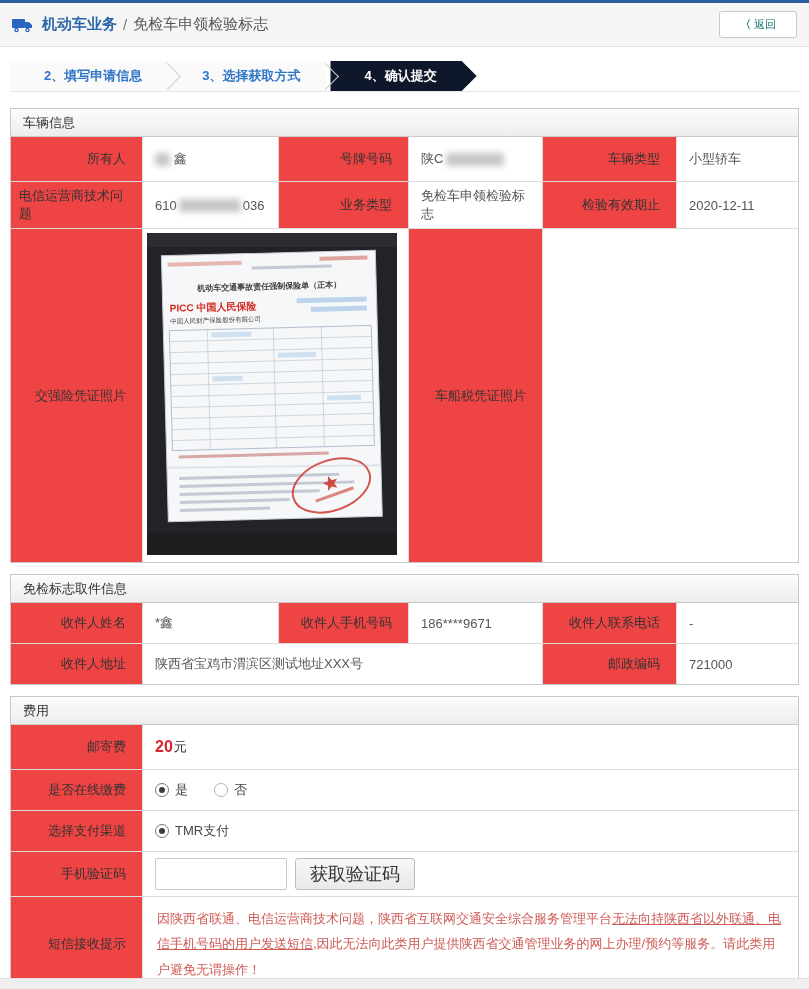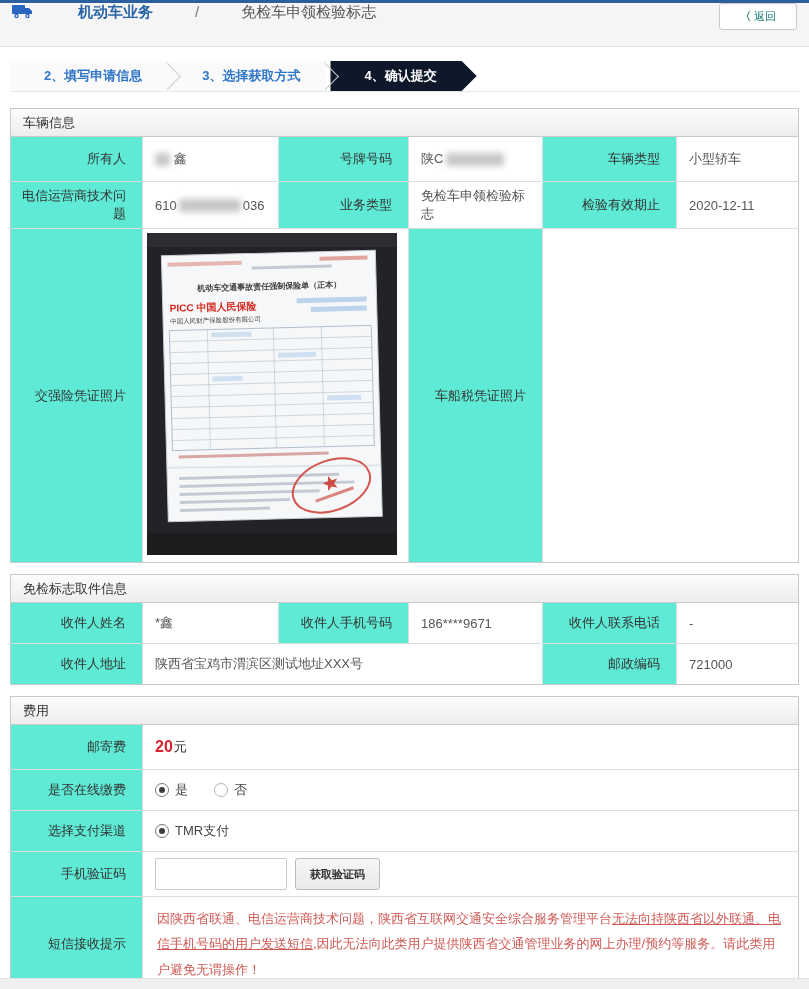--- a/index.html
+++ b/index.html
@@ -1,21 +1,21 @@
 <!DOCTYPE html>
 <html><head>
 <meta charset="utf-8">
 <style>
   * { margin:0; padding:0; box-sizing:border-box; }
   html,body { width:809px; height:989px; overflow:hidden; background:#fff;
     font-family:"Liberation Sans","DejaVu Sans",sans-serif; font-size:13px; color:#333; }
   .topline { height:3px; background:#2b5f9e; }
   
   .hdr { height:44px; background:#f5f5f5; border-bottom:1px solid #e3e3e3;
-    display:flex; align-items:flex-start; padding:0 12px;gap:36px; }
+    display:flex; align-items:center; padding:0 12px; }
   .hdr .truck { margin-right:8px; display:inline-flex; }
   .hdr .mod { color:#2a65a8; font-weight:bold; font-size:15px; }
   .hdr .sep { color:#777; font-size:15px; margin:0 6px; }
   .hdr .pg  { color:#555; font-size:15px; }
   .btn-back { margin-left:auto; background:#fff; border:1px solid #c9c9c9; border-radius:3px;
     padding:5px 20px; font-size:11px; color:#0f766e; cursor:pointer; }
   .btn-back b { font-family:"DejaVu Sans",sans-serif; margin-right:3px; }
   
   .steps-wrap { margin:14px 10px 16px; border-bottom:1px solid #e6e6e6; }
   .steps { display:flex; height:30px; }
@@ -27,40 +27,40 @@
     clip-path:polygon(0 0, calc(100% - 15px) 0, 100% 50%, calc(100% - 15px) 100%, 0 100%); }
   .step.active::after { display:none; }
   
   .sec { margin:0 10px 11px; border:1px solid #c9c9c9; }
   .sec-title { height:28px; line-height:27px; padding:0 12px; font-weight:normal; color:#333;
     background:linear-gradient(#fcfcfc,#ededed); border-bottom:1px solid #c9c9c9; }
   .row { display:grid; grid-template-columns:131px 136px 130px 134px 134px 1fr; }
   .row + .row { border-top:1px solid #dcdcdc; }
   .row > div { border-left:1px solid #dcdcdc; min-height:44px; }
   .row > div:first-child { border-left:none; }
-  .c-lbl { background:#5eead4; display:flex; align-items:center; justify-content:flex-end;
-    text-align:right; padding:5px 16px 5px 8px; color:#333; }
+  .c-lbl { background:#ef4444; display:flex; align-items:center; justify-content:flex-end;
+    padding:5px 16px 5px 8px; color:#333; }
   .c-val { display:flex; align-items:center; padding:5px 12px; color:#555; }
   .sp2 { grid-column:span 2; } .sp3 { grid-column:span 3; } .sp5 { grid-column:span 5; }
   .row-sm > div { min-height:40px; }
   .photo-cell { padding:4px; display:block; }
   .blur { display:inline-block; height:13px; border-radius:2px; background:#c6c6c6;
     filter:blur(3px); vertical-align:middle; }
   
   .amount { color:#d9232d; font-weight:bold; font-size:16px; }
   .unit { color:#333; margin-left:1px; }
   .radio { width:14px; height:14px; border-radius:50%; border:1px solid #b5b5b5; background:#fff;
     display:inline-block; position:relative; margin-right:6px; flex:none; cursor:pointer; }
   .radio.on { border-color:#777; }
   .radio.on::after { content:""; position:absolute; inset:3px; border-radius:50%; background:#3c3c3c; }
   .radio-lbl { margin-right:26px; color:#444; }
   .code-input { width:132px; height:32px; border:1px solid #c9c9c9; border-radius:2px;
     padding:0 8px; font-size:13px; margin-right:8px; }
   .btn-code { height:32px; padding:0 14px; background:linear-gradient(#f7f7f7,#e9e9e9);
-    border:1px solid #bbb; border-radius:3px; font-size:11px; color:#333; cursor:pointer;font-weight:bold; }
+    border:1px solid #bbb; border-radius:3px; font-size:18px; color:#333; cursor:pointer; }
   .tip { display:block; padding:9px 14px; color:#cd5a55; line-height:1.95; }
   .tip u { text-decoration:underline; }
   .bottom-bar { position:absolute; left:0; right:0; bottom:0; height:11px; background:#efefef;
     border-top:1px solid #e2e2e2; }
   svg text { font-family:"Liberation Sans","DejaVu Sans",sans-serif; }
 </style>
 </head>
 <body>
 
 <div class="topline"></div>

